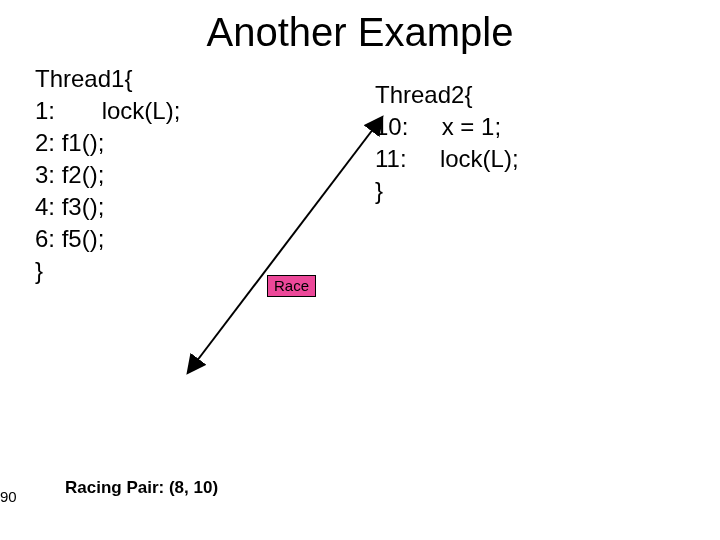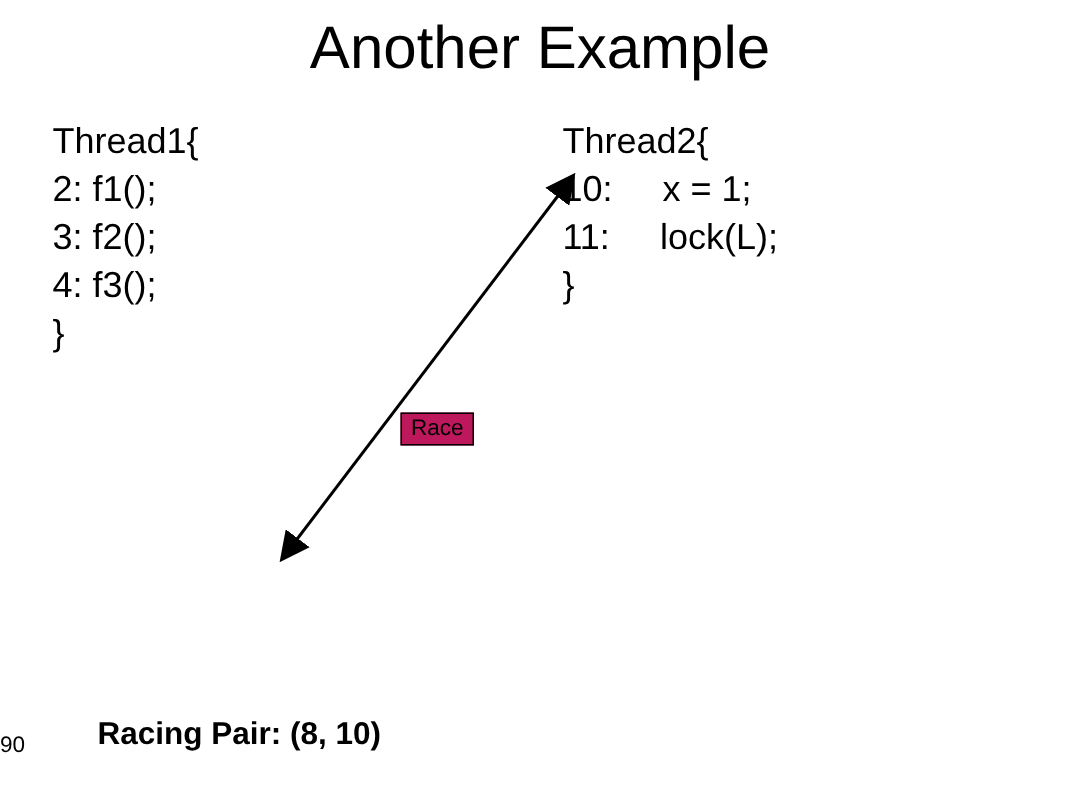--- a/index.html
+++ b/index.html
@@ -25,21 +25,21 @@
     text-align: center;
     font-size: 40px;
     font-weight: normal;
   }
   .col {
     position: absolute;
     font-size: 24px;
     line-height: 32px;
   }
   .col-left {
-    top: 79px;
+    top: 63px;
     left: 35px;
     width: 260px;
   }
   .col-right {
     top: 79px;
     left: 375px;
     width: 260px;
   }
   .arrow-wrap {
     position: absolute;
@@ -50,28 +50,28 @@
     pointer-events: none;
   }
   .race-box {
     position: absolute;
     left: 267px;
     top: 275px;
     border: 1px solid #000;
     font-family: Arial, Helvetica, sans-serif;
     font-size: 15px;
     padding: 1px 6px 2px 6px;
-    background: #be185d;
+    background: #ec4899;
   }
   .racing-pair {
     position: absolute;
     left: 65px;
     top: 478px;
     font-family: Arial, Helvetica, sans-serif;
-    font-size: 21px;
+    font-size: 17px;
     font-weight: bold;
   }
   .page-num {
     position: absolute;
     left: 0;
     width: 720px;
     top: 488px;
     font-family: Arial, Helvetica, sans-serif;
     font-size: 15px;
   }
@@ -81,23 +81,25 @@
 </style>
 </head>
 <body>
 
 <div class="slide">
 
   <div class="title">Another Example</div>
 
   <div class="col col-left">
     <div class="code-line">Thread1{</div>
+    <div class="code-line">1:       lock(L);</div>
     <div class="code-line">2: f1();</div>
     <div class="code-line">3: f2();</div>
     <div class="code-line">4: f3();</div>
+    <div class="code-line">6: f5();</div>
     <div class="code-line">}</div>
   </div>
 
   <div class="col col-right">
     <div class="code-line">Thread2{</div>
     <div class="code-line">10:     x = 1;</div>
     <div class="code-line">11:     lock(L);</div>
     <div class="code-line">}</div>
   </div>
 

